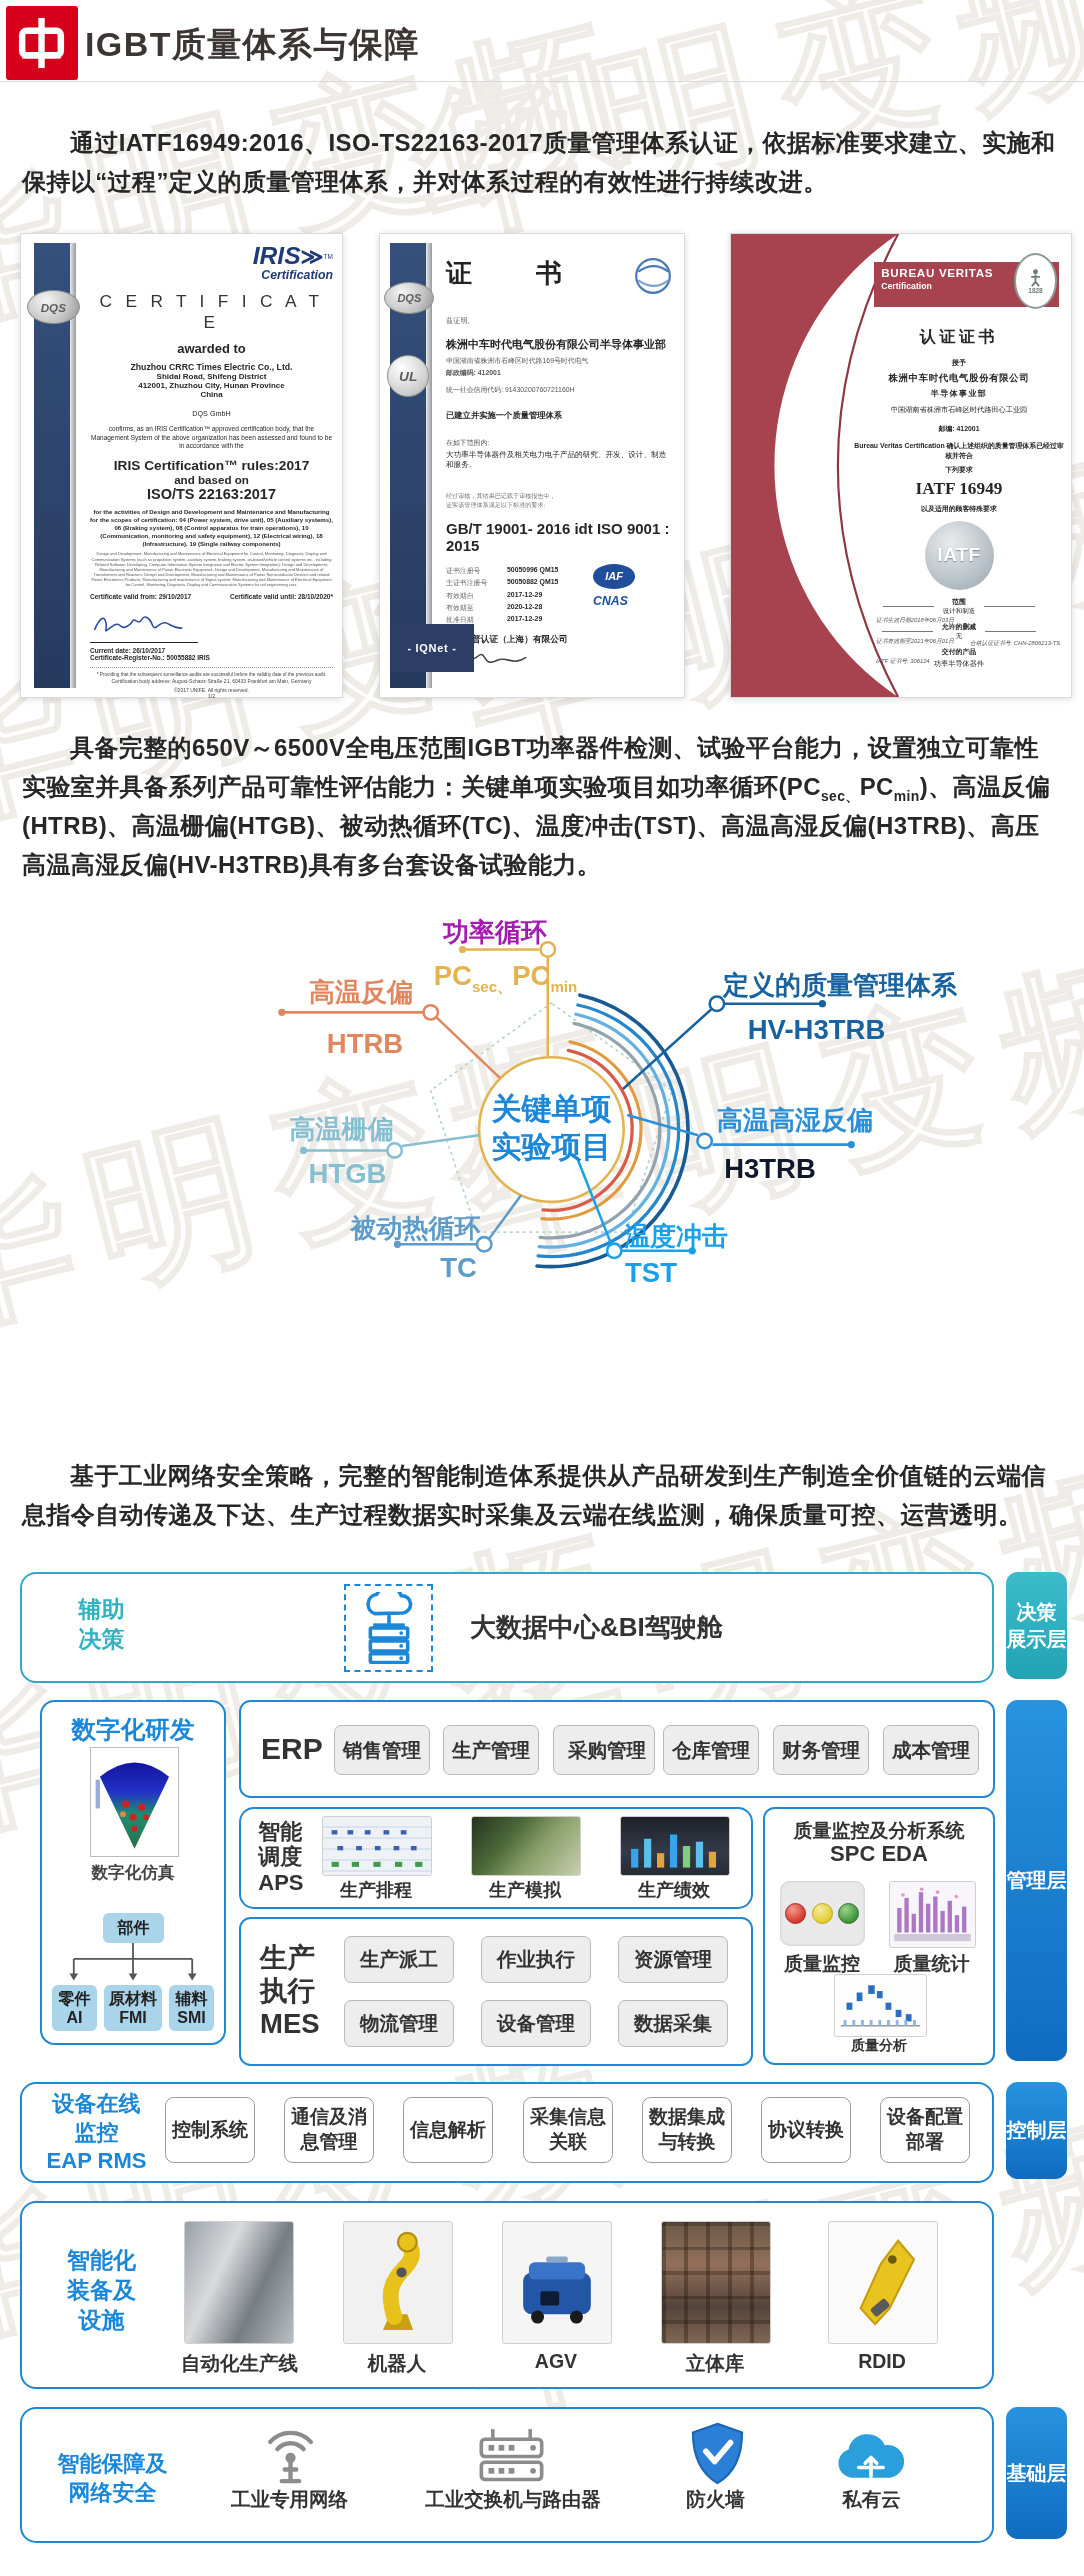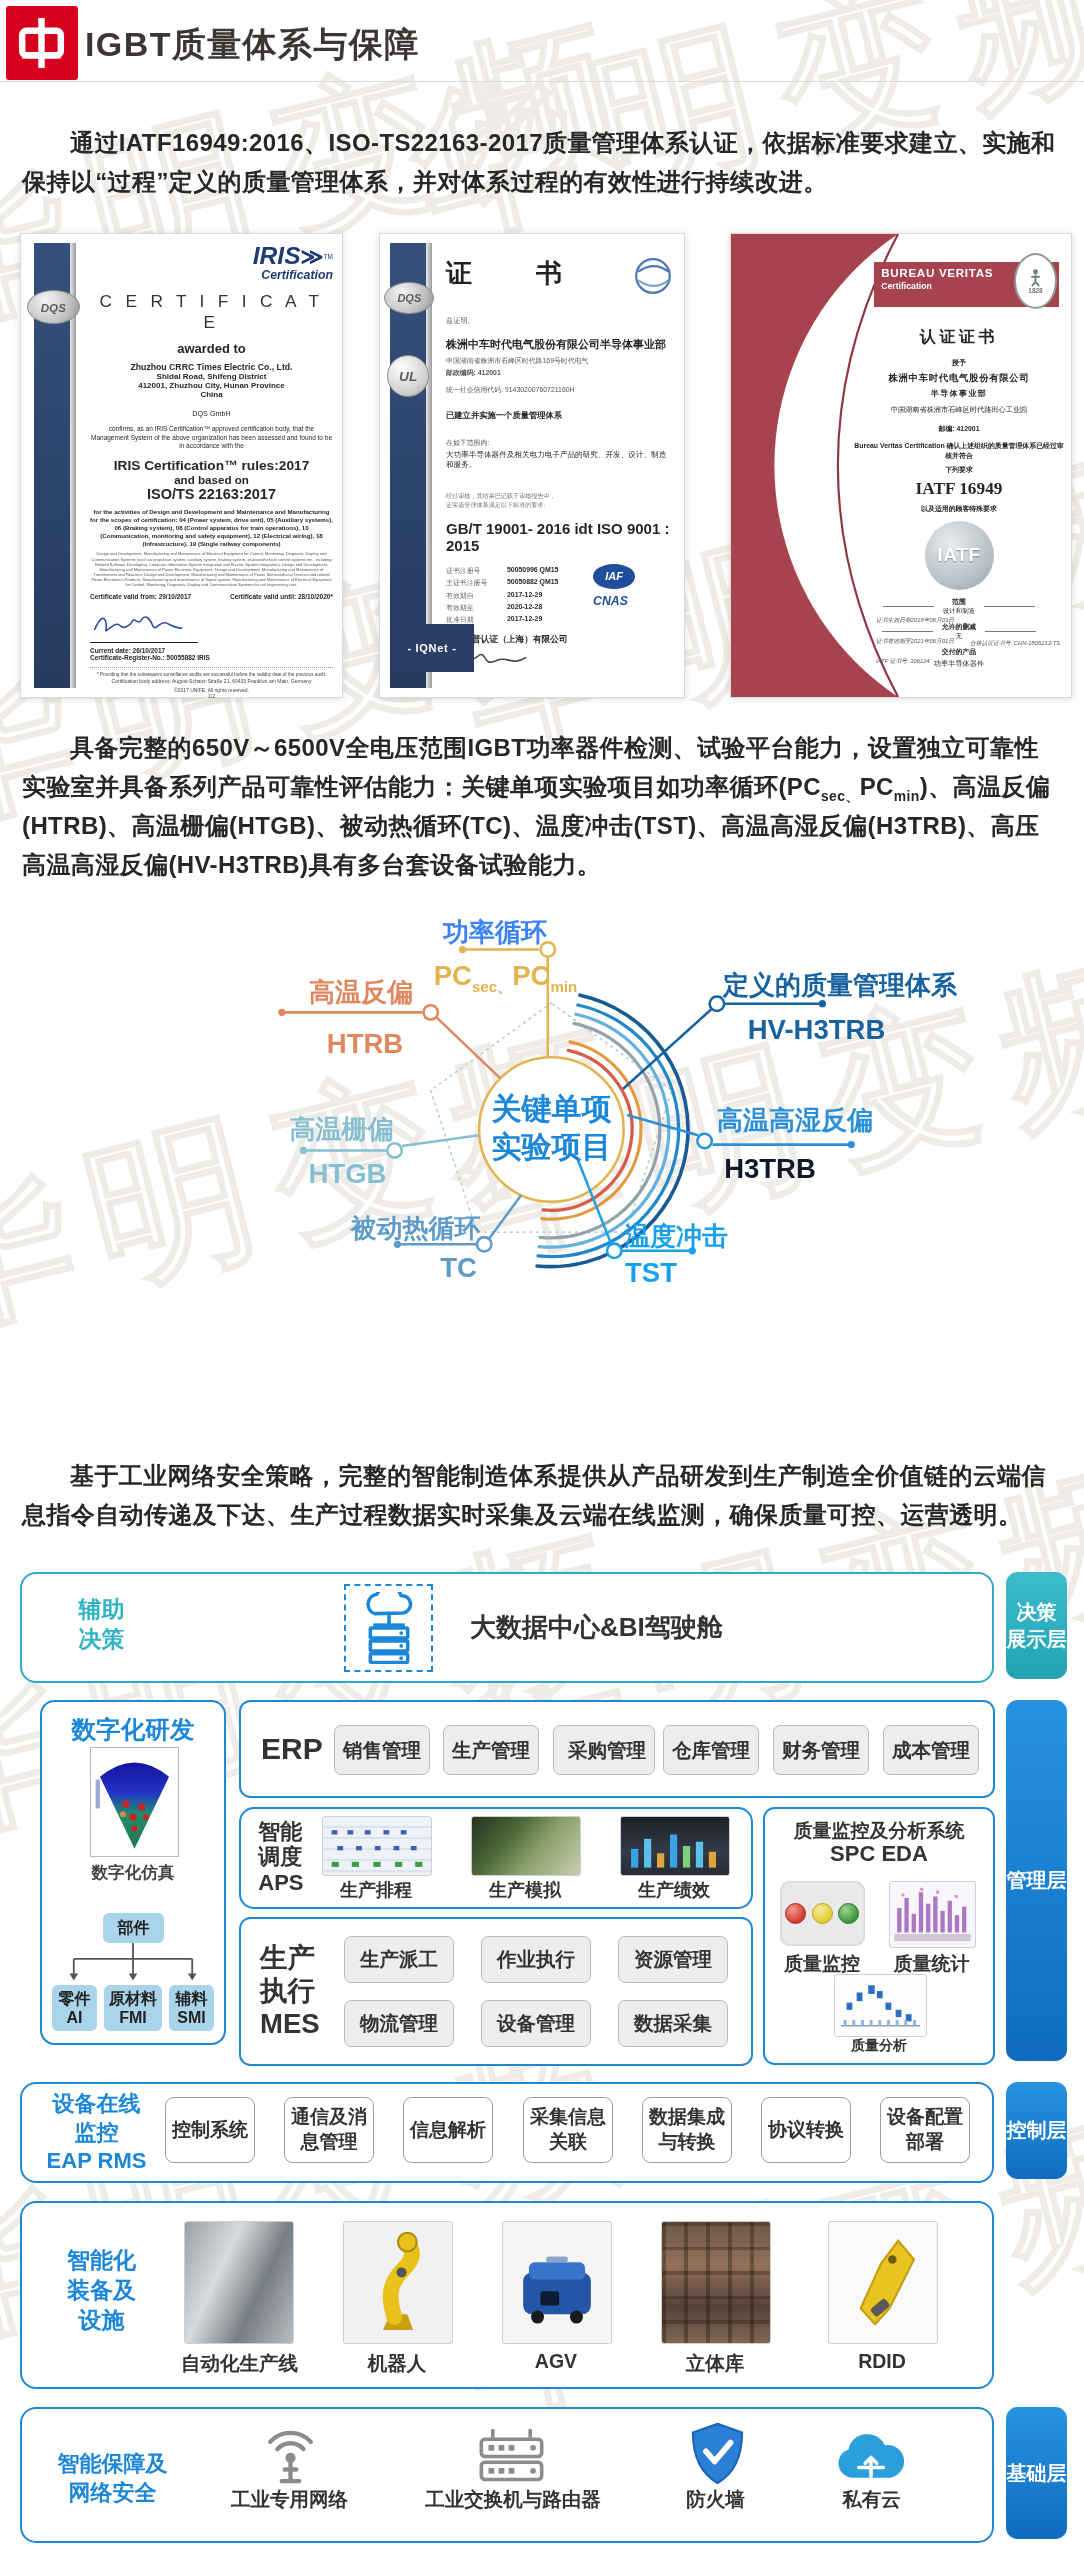--- a/index.html
+++ b/index.html
@@ -293,21 +293,21 @@
       <circle cx="546" cy="381" r="10" fill="#fff" stroke="#85bfd0" stroke-width="3.5"></circle>
       <line x1="535" y1="381" x2="422" y2="381" stroke="#85bfd0" stroke-width="3.5"></line>
       <circle cx="420" cy="381" r="5" fill="#85bfd0"></circle>
     </svg>
 
     <div class="dcenter" style="left:472px;top:215px;">
       <div>关键单项</div>
       <div>实验项目</div>
     </div>
 
-    <div class="dlabel" style="left:430px;top:40px;width:130px;color:#3b82f6;">功率循环</div>
+    <div class="dlabel" style="left:430px;top:40px;width:130px;color:#a21caf;">功率循环</div>
     <div class="dabbr" style="left:426px;top:85px;width:159px;color:#e3b34f;"><span>PC</span><sub style="font-size:0.55em;">sec、</sub><span>PC</span><sub style="font-size:0.55em;">min</sub></div>
 
     <div class="dlabel" style="left:296px;top:100px;width:130px;color:#e0875f;">高温反偏</div>
     <div class="dabbr" style="left:311px;top:153px;width:108px;color:#e0875f;">HTRB</div>
 
     <div class="dlabel" style="left:723px;top:93px;width:217px;color:#17629f;">定义的质量管理体系</div>
     <div class="dabbr" style="left:737px;top:139px;width:159px;color:#17629f;">HV-H3TRB</div>
 
     <div class="dlabel" style="left:712px;top:228px;width:166px;color:#2b90d9;">高温高湿反偏</div>
     <div class="dabbr" style="left:712px;top:278px;width:116px;color:#0f172a;">H3TRB</div>

